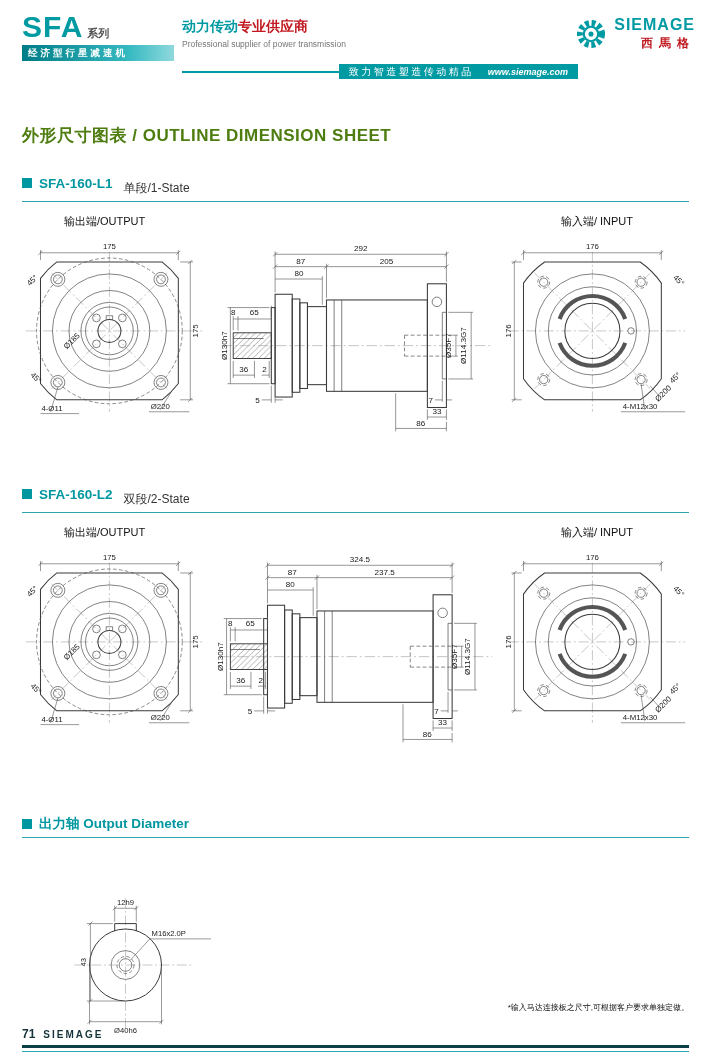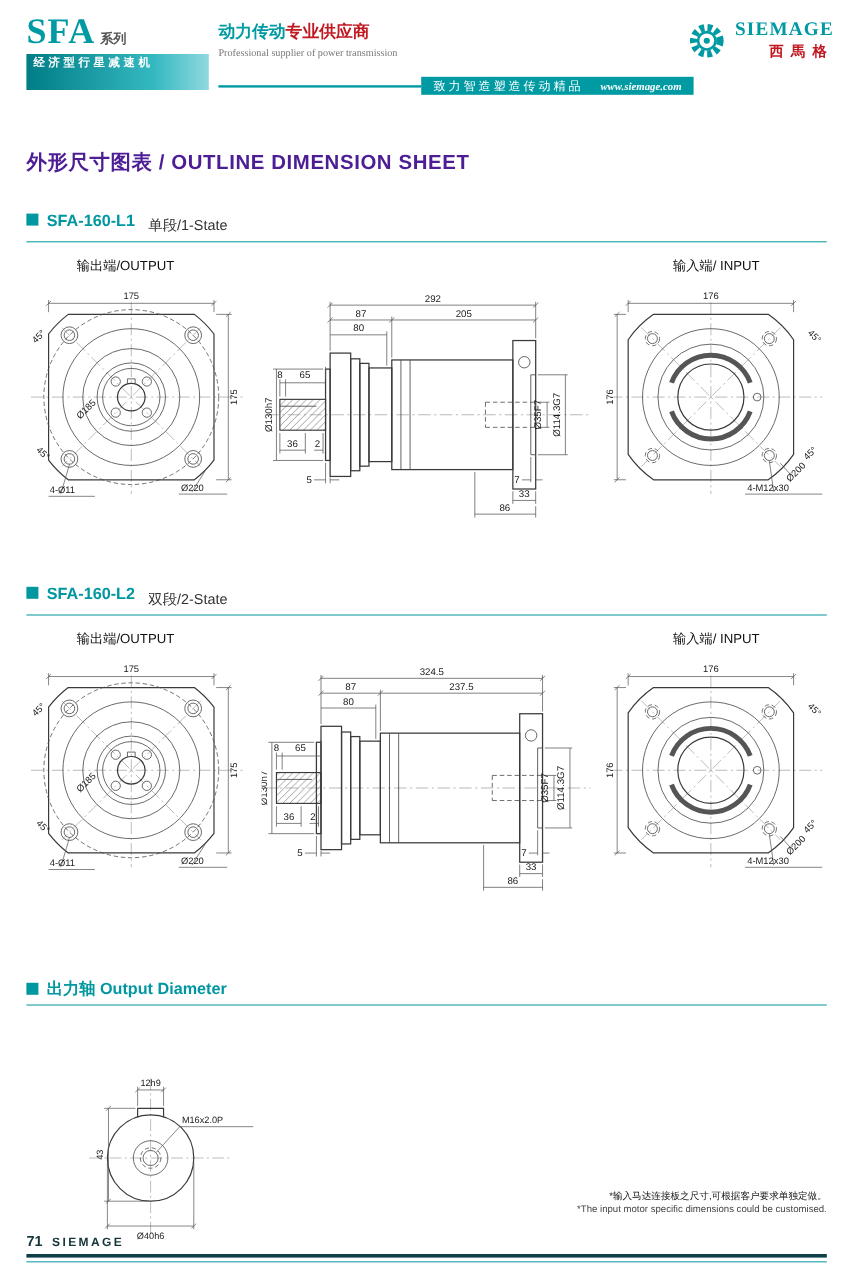--- a/index.html
+++ b/index.html
@@ -1,41 +1,41 @@
 <!DOCTYPE html>
 <html><head>
 <meta charset="utf-8">
 <style>
   html,body{margin:0;padding:0;background:#e8e8e8;}
   .page{position:relative;width:711px;height:1060px;background:#fff;margin:0 auto;
         font-family:"Liberation Sans",sans-serif;color:#222;overflow:hidden;}
   
-  .hdr{position:relative;height:94px;font-family:Liberation Serif, serif;}
+  .hdr{position:relative;height:94px;}
   .brand-block{position:absolute;left:22px;top:12px;}
   .brand-row{display:flex;align-items:baseline;gap:4px;}
   .brand{font-size:30px;font-weight:bold;color:#009aa3;letter-spacing:1px;line-height:30px;}
   .brand-series{font-size:11px;color:#555;font-weight:bold;}
-  .brand-banner{margin-top:3px;width:152px;height:30px;line-height:16px;
+  .brand-banner{margin-top:3px;width:152px;height:16px;line-height:16px;
       background:linear-gradient(90deg,#007d86,#35b9c1 70%,#8fd9dd);
       color:#fff;font-size:9.5px;font-weight:bold;letter-spacing:3px;padding-left:6px;box-sizing:border-box;}
   .tagline-block{position:absolute;left:182px;top:18px;}
   .tagline-cn{font-size:14px;font-weight:bold;}
   .tg1{color:#009aa3;} .tg2{color:#c01920;margin-top:11px;}
   .tagline-en{font-size:8.5px;color:#777;margin-top:3px;}
   .strip{position:absolute;left:182px;top:64px;width:396px;height:15px;display:flex;align-items:center;}
   .strip-line{flex:1;height:2px;background:#009aa3;}
   .strip-bar{background:#009aa3;color:#fff;height:15px;display:flex;align-items:center;padding:0 10px;gap:14px;}
   .strip-slogan{font-size:10px;letter-spacing:2.5px;white-space:nowrap;}
   .strip-site{font-size:9px;font-style:italic;font-weight:bold;white-space:nowrap;}
   .logo-block{position:absolute;right:16px;top:16px;display:flex;align-items:center;gap:6px;}
   .logo-text{text-align:right;}
   .logo-name{font-size:16px;font-weight:bold;color:#009aa3;letter-spacing:1px;}
   .logo-cn{font-size:12px;font-weight:bold;color:#c01920;letter-spacing:6px;margin-top:1px;}
   
-  .page-title{margin:30px 22px 0;font-size:17px;font-weight:bold;color:#4c1d95;letter-spacing:0.5px;}
+  .page-title{margin:30px 22px 0;font-size:17px;font-weight:bold;color:#4d7c0f;letter-spacing:0.5px;}
   .section{margin:22px 22px 0;}
   .section-head{display:flex;align-items:center;gap:7px;border-bottom:1.5px solid #2aa7ae;padding-bottom:4px;}
   .bullet{width:10px;height:10px;background:#0097a0;flex:0 0 auto;}
   .sec-title{font-size:13.5px;font-weight:bold;color:#0097a0;}
   .sec-sub{font-size:12px;color:#333;margin-left:4px;margin-top:11px;}
   .io-labels{display:flex;justify-content:space-between;margin:12px 56px 0 42px;font-size:11px;color:#111;}
   .views{display:flex;justify-content:space-between;align-items:flex-start;margin-top:10px;}
   
   .geo{fill:none;stroke:#3a3a3a;stroke-width:1.1;}
   .geo2{fill:none;stroke:#4a4a4a;stroke-width:0.75;}
@@ -533,21 +533,20 @@
             <line class="dim" x1="132.8" y1="195.2" x2="137.2" y2="190.8"></line>
           <text class="dt" x="95" y="205" text-anchor="middle">Ø40h6</text>
         </g>
       </svg>
     </div>
   </div>
 
   <div class="footer">
     <div class="footnotes">
       <div class="fn-cn">*输入马达连接板之尺寸,可根据客户要求单独定做。</div>
-      <div class="fn-en">*The input motor specific dimensions could be customised.</div>
     </div>
     <div class="footer-row">
       <span class="pgnum">71</span>
       <span class="fbrand">SIEMAGE</span>
     </div>
     <div class="fl1"></div>
     <div class="fl2"></div>
   </div>
 
 </div>

